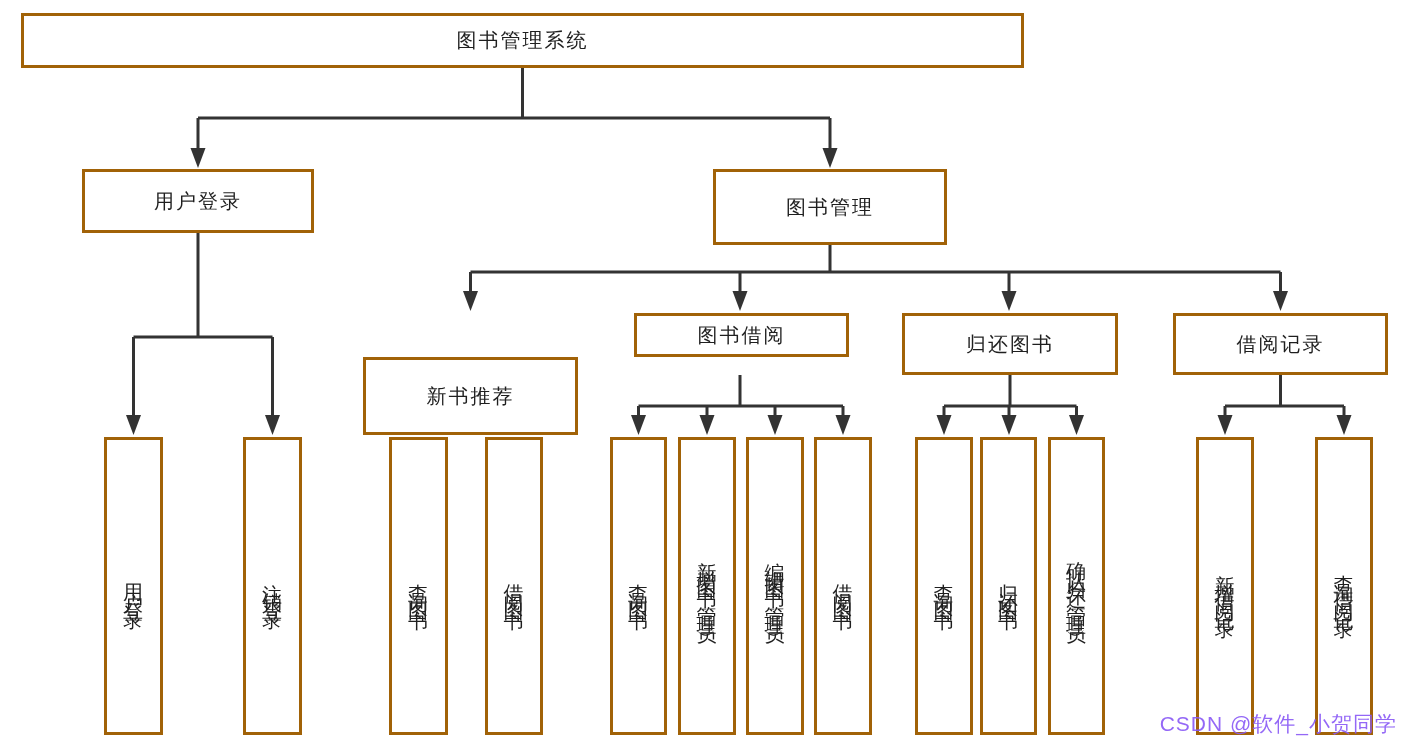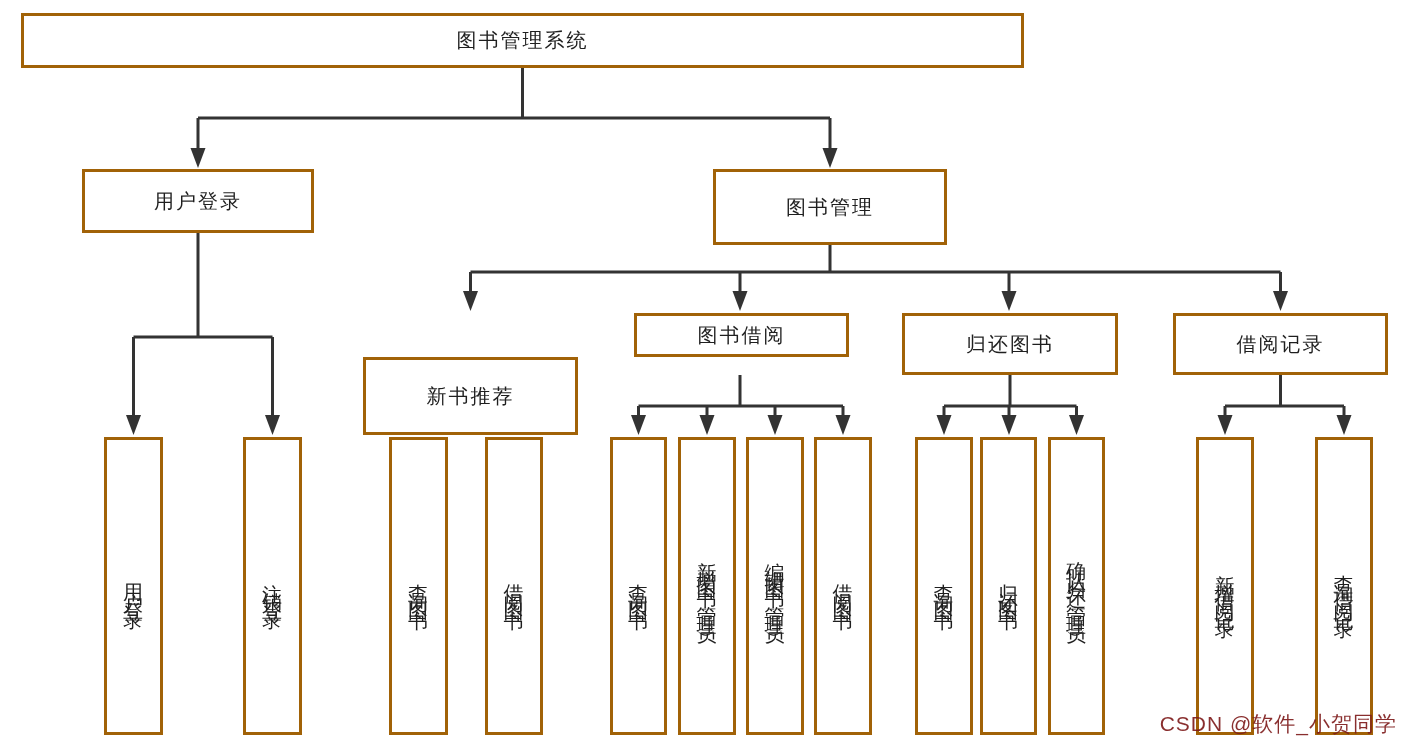--- a/index.html
+++ b/index.html
@@ -15,21 +15,21 @@
     position:absolute; box-sizing:border-box; border:3px solid #a16207;
     background:#ffffff; display:flex; align-items:center; justify-content:center;
     font-size:20px; letter-spacing:2px; white-space:nowrap; z-index:2;
   }
   .vbox {
     writing-mode:vertical-rl; text-orientation:mixed;
     letter-spacing:9px; line-height:1; white-space:normal;
   }
   .watermark {
     position:absolute; right:8px; bottom:9px; z-index:4;
-    color:#7f1d1d; font-size:21px; letter-spacing:1px; opacity:0.92;
+    color:#8b5cf6; font-size:21px; letter-spacing:1px; opacity:0.92;
   }
 </style>
 </head>
 <body>
 
 <div class="canvas">
 
   <svg class="wires" viewBox="0 0 1405 747">
 
     <path class="wire" d="M522.5 68 V118 M198 118 H830 M198 118 V150 M830 118 V150"></path>

